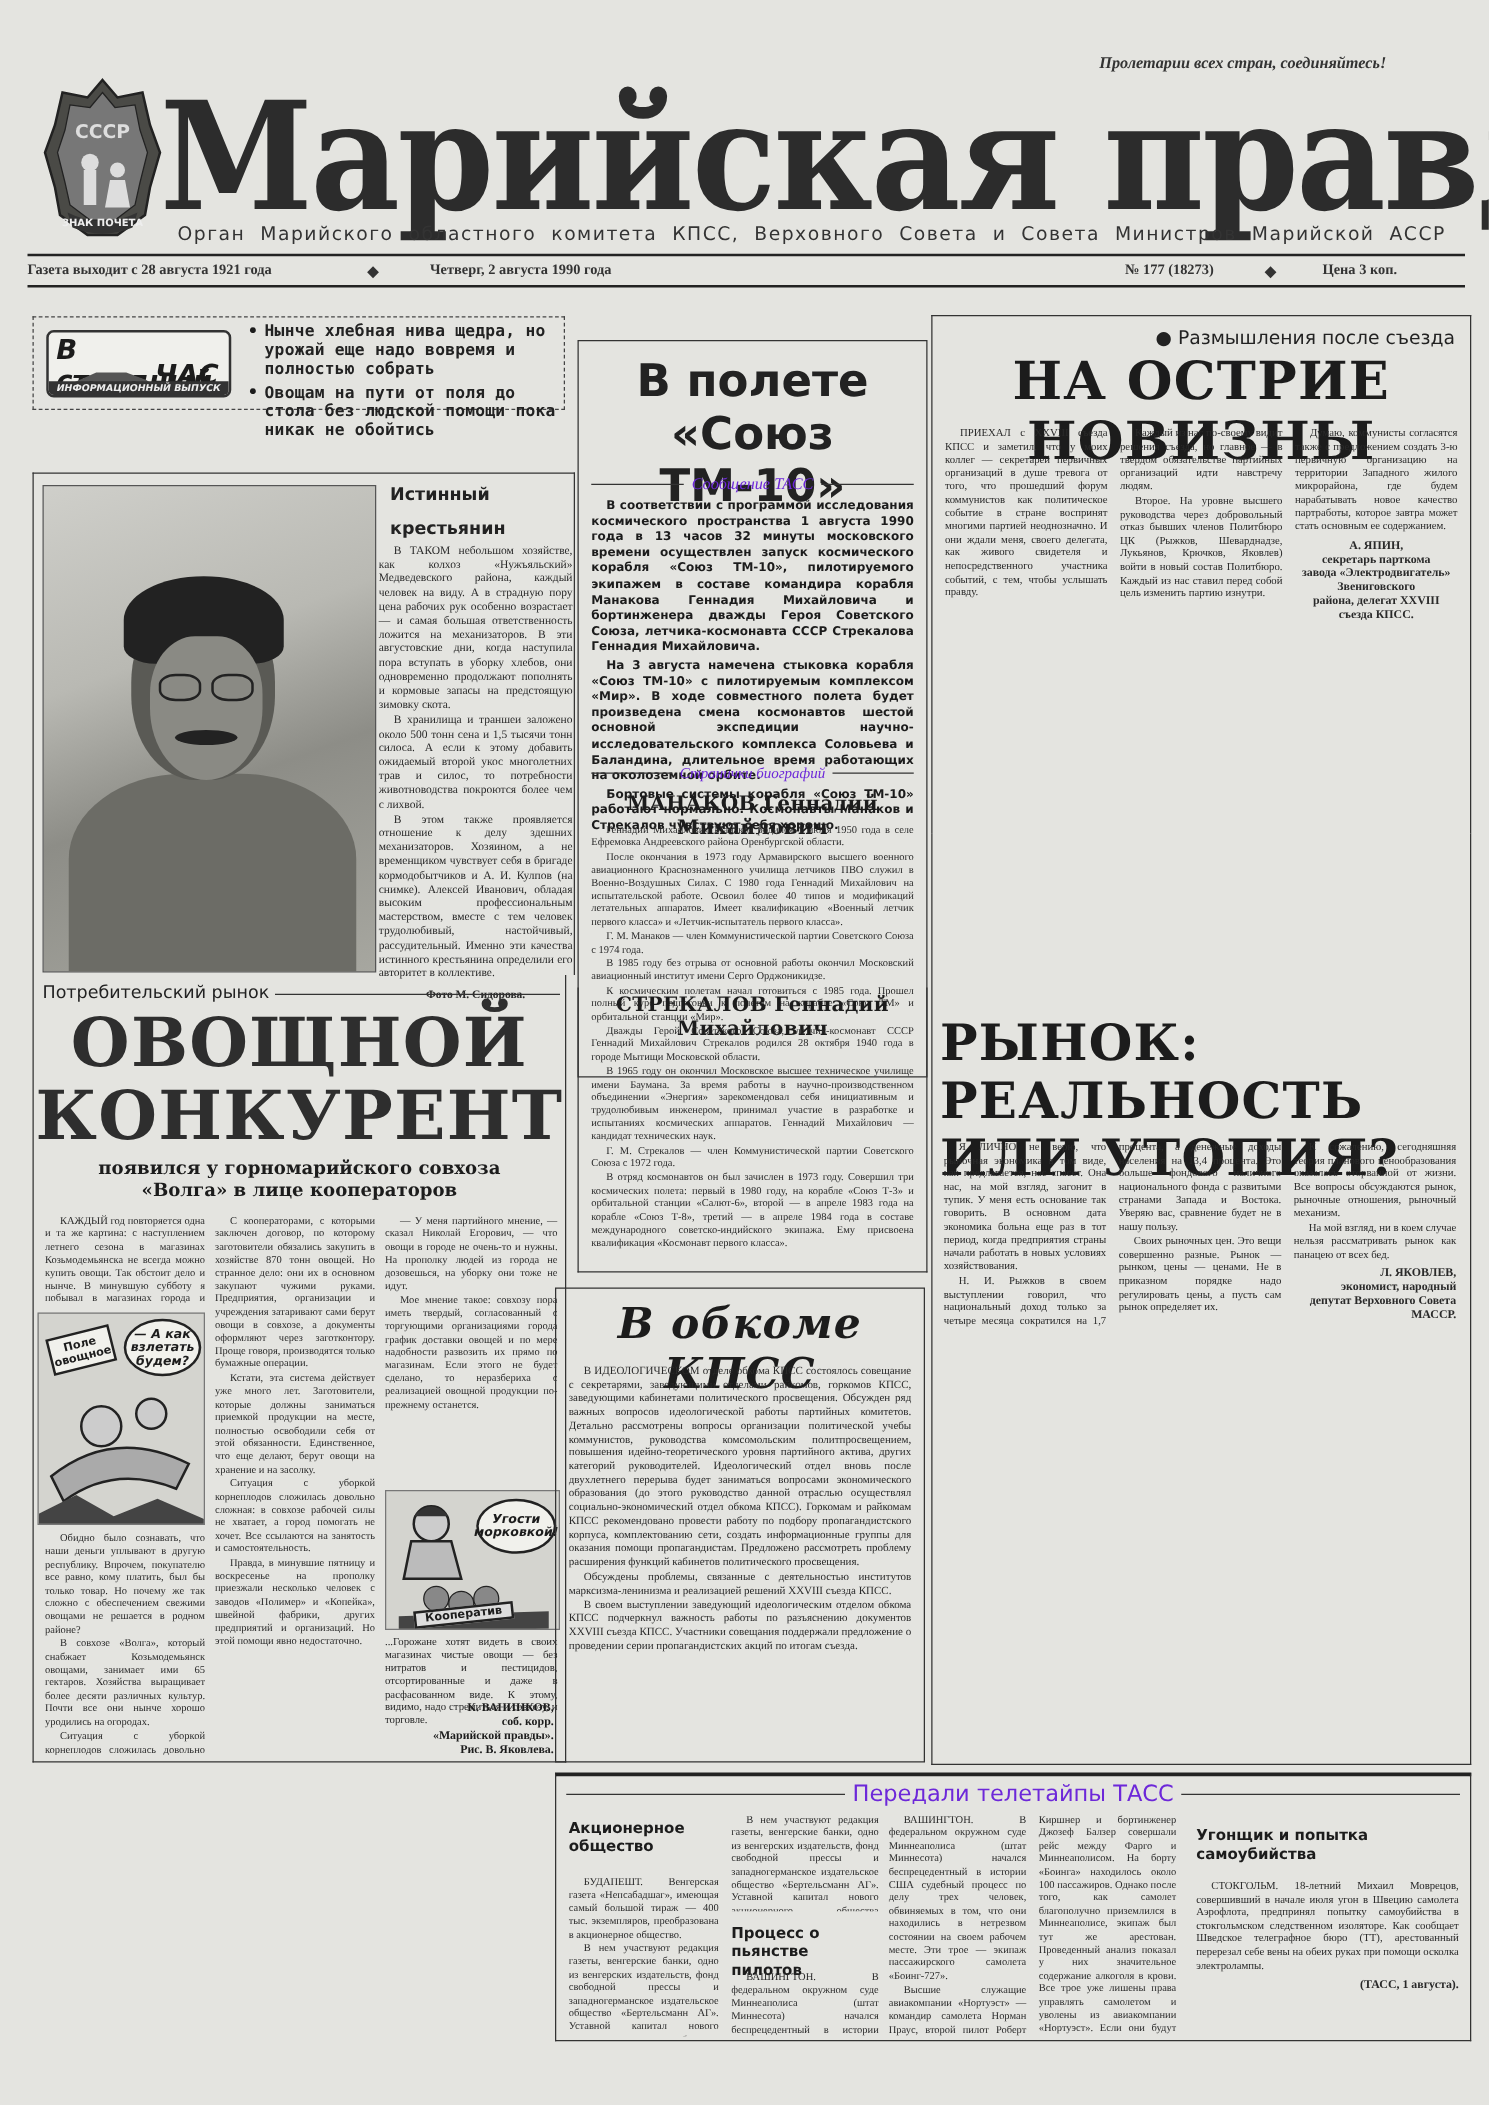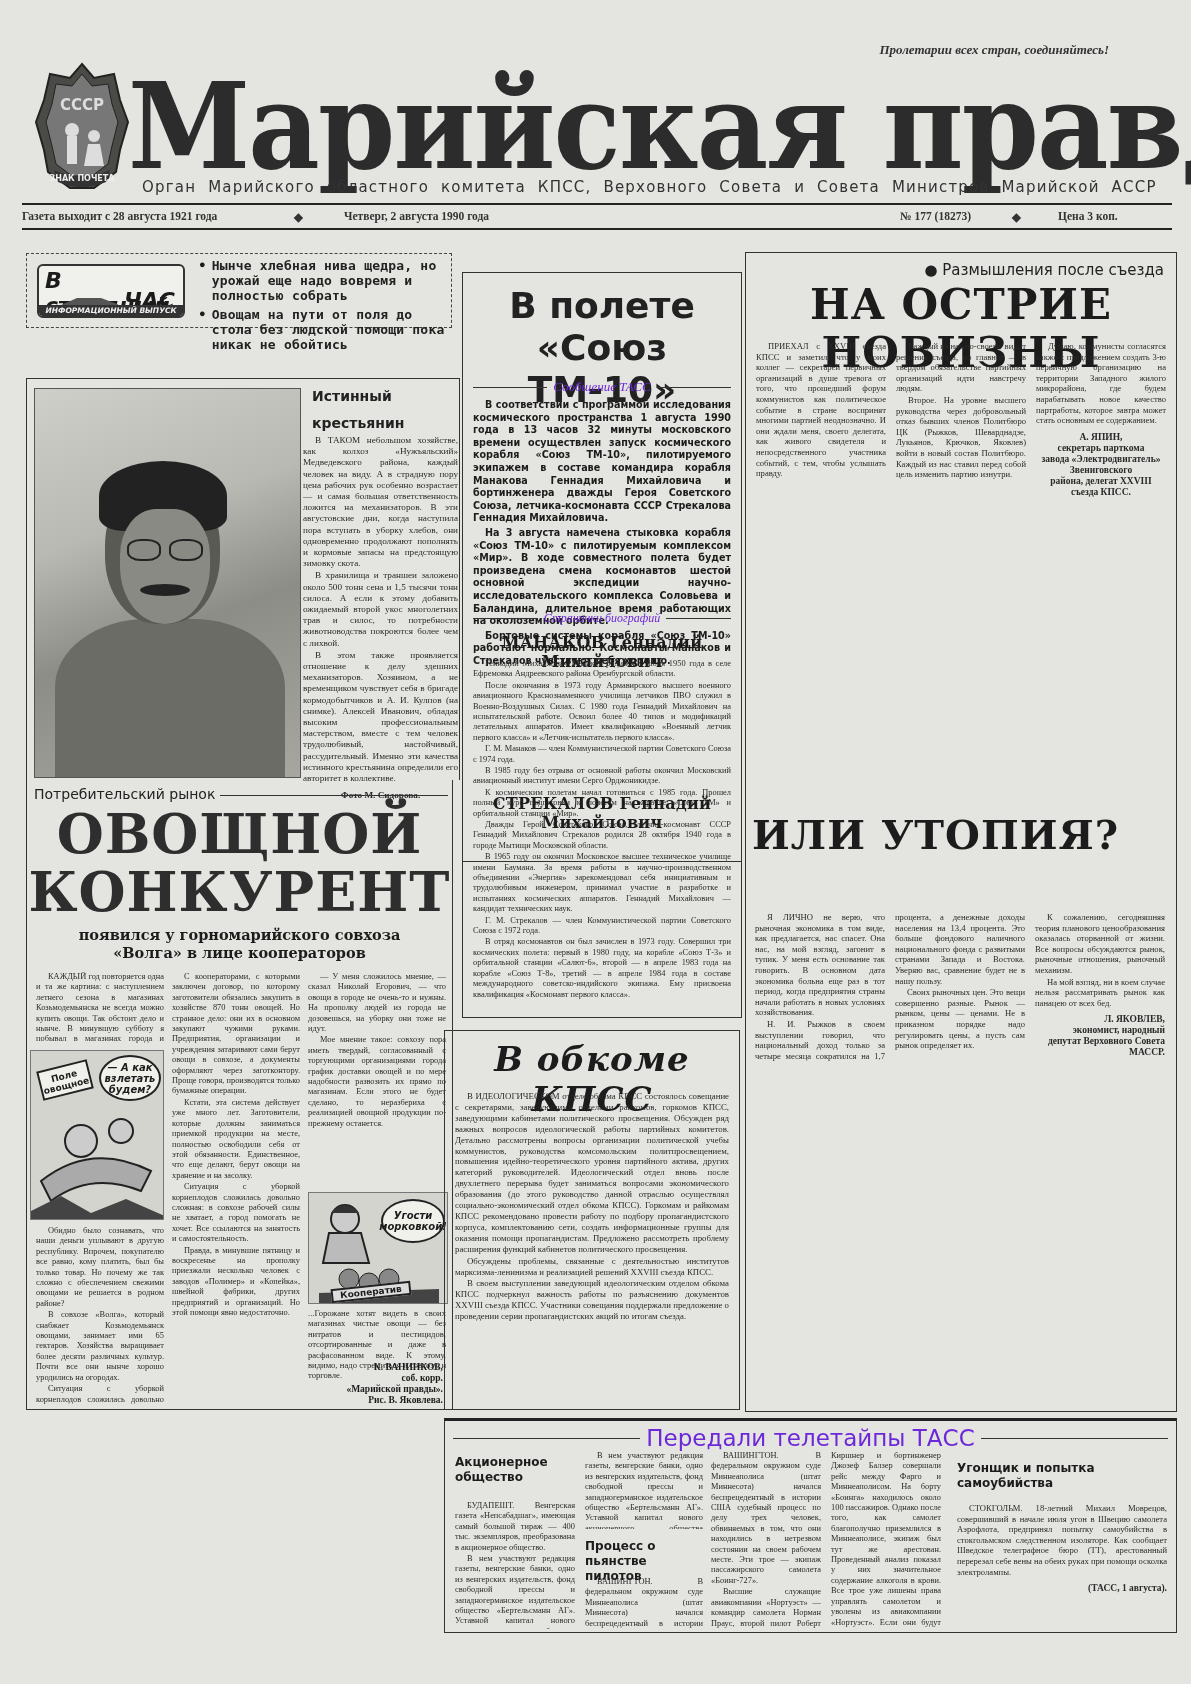--- a/index.html
+++ b/index.html
@@ -69,21 +69,21 @@
 
   .cartoon { background: #d4d4cf; border: 1px solid #777; overflow: hidden; }
   .bubble { position: absolute; background: #f1f1ec; border: 2px solid #222; border-radius: 50%; font-family: "DejaVu Sans", sans-serif; font-style: italic; font-weight: bold; font-size: 10px; text-align: center; display: flex; align-items: center; justify-content: center; line-height: 11px; }
   .sign { position: absolute; background: #f1f1ec; border: 2px solid #222; font-family: "DejaVu Sans", sans-serif; font-size: 9px; font-weight: bold; transform: rotate(-14deg); text-align: center; line-height: 10px; }
 
   #obkom-box { left: 444px; top: 1030px; width: 296px; height: 380px; border: 1.5px solid #333; }
   #obkom-title { left: 0; width: 100%; top: 8px; text-align: center; font-family: "DejaVu Serif", serif; font-style: italic; font-weight: bold; font-size: 34px; line-height: 40px; letter-spacing: 1px; }
 
   #tass-section { left: 444px; top: 1418px; width: 733px; height: 215px; border: 1.5px solid #333; border-top: 3px solid #222; }
   #tass-head { left: 0; width: 100%; top: 4px; }
-  #tass-head .centered-rule { font-style: normal; font-family: "DejaVu Sans", sans-serif; font-size: 23px; }
+  #tass-head .centered-rule { font-style: normal; font-family: "DejaVu Sans", sans-serif; font-size: 18px; }
   .tass-h { font-family: "DejaVu Sans", sans-serif; font-weight: bold; font-size: 12px; line-height: 15px; }
 
   .sig { font-weight: bold; font-size: 9.5px; line-height: 11px; text-align: right; }
 </style>
 </head>
 <body>
 
 <div class="abs" id="motto">Пролетарии всех стран, соединяйтесь!</div>
 
 <div class="abs" id="emblem">
@@ -206,20 +206,21 @@
       <div>секретарь парткома</div>
       <div>завода «Электродвигатель» Звениговского</div>
       <div>района, делегат XXVIII</div>
       <div>съезда КПСС.</div>
     </div>
   </div>
 </div>
 
 <div class="abs" id="rynok-box"></div>
 <div class="abs" id="rynok-title">
+  <div>РЫНОК: РЕАЛЬНОСТЬ</div>
   <div>ИЛИ УТОПИЯ?</div>
 </div>
 <div class="abs txt col3" style="left:755px; width:410px; top:912px; height:480px; font-size:8.6px; line-height:10.6px;">
   <p>Я ЛИЧНО не верю, что рыночная экономика в том виде, как предлагается, нас спасет. Она нас, на мой взгляд, загонит в тупик. У меня есть основание так говорить. В основном дата экономика больна еще раз в тот период, когда предприятия страны начали работать в новых условиях хозяйствования.</p>
   <p>Н. И. Рыжков в своем выступлении говорил, что национальный доход только за четыре месяца сократился на 1,7 процента, а денежные доходы населения на 13,4 процента. Это больше фондового наличного национального фонда с развитыми странами Запада и Востока. Уверяю вас, сравнение будет не в нашу пользу.</p>
   <p>Своих рыночных цен. Это вещи совершенно разные. Рынок — рынком, цены — ценами. Не в приказном порядке надо регулировать цены, а пусть сам рынок определяет их.</p>
   <p>К сожалению, сегодняшняя теория планового ценообразования оказалась оторванной от жизни. Все вопросы обсуждаются рынок, рыночные отношения, рыночный механизм.</p>
   <p>На мой взгляд, ни в коем случае нельзя рассматривать рынок как панацею от всех бед.</p>
   <div class="sig" style="margin-top:6px;">
     <div>Л. ЯКОВЛЕВ,</div>
@@ -261,21 +262,21 @@
 </div>
 
 <div class="abs txt" style="left:172px; width:128px; top:972px; height:432px; overflow:hidden; font-size:8.4px; line-height:10.4px;">
   <p>С кооператорами, с которыми заключен договор, по которому заготовители обязались закупить в хозяйстве 870 тонн овощей. Но странное дело: они их в основном закупают чужими руками. Предприятия, организации и учреждения затаривают сами берут овощи в совхозе, а документы оформляют через заготконтору. Проще говоря, производятся только бумажные операции.</p>
   <p>Кстати, эта система действует уже много лет. Заготовители, которые должны заниматься приемкой продукции на месте, полностью освободили себя от этой обязанности. Единственное, что еще делают, берут овощи на хранение и на засолку.</p>
   <p>Ситуация с уборкой корнеплодов сложилась довольно сложная: в совхозе рабочей силы не хватает, а город помогать не хочет. Все ссылаются на занятость и самостоятельность.</p>
   <p>Правда, в минувшие пятницу и воскресенье на прополку приезжали несколько человек с заводов «Полимер» и «Копейка», швейной фабрики, других предприятий и организаций. Но этой помощи явно недостаточно.</p>
 </div>
 
 <div class="abs txt" style="left:308px; width:138px; top:972px; height:220px; overflow:hidden; font-size:8.4px; line-height:10.4px;">
-  <p>— У меня сложилось мнение, — сказал Николай Егорович, — что овощи в городе не очень-то и нужны. На прополку людей из города не дозовешься, на уборку они тоже не идут.</p>
+  <p>— У меня партийного мнение, — сказал Николай Егорович, — что овощи в городе не очень-то и нужны. На прополку людей из города не дозовешься, на уборку они тоже не идут.</p>
   <p>Мое мнение такое: совхозу пора иметь твердый, согласованный с торгующими организациями города график доставки овощей и по мере надобности развозить их прямо по магазинам. Если этого не будет сделано, то неразбериха с реализацией овощной продукции по-прежнему останется.</p>
 </div>
 <div class="abs cartoon" style="left:308px; top:1192px; width:140px; height:112px;">
   <div class="bubble" style="left:72px; top:6px; width:64px; height:44px;">Угости морковкой!</div>
   <svg class="abs" style="left:0; top:0;" width="140" height="112">
     <circle cx="36" cy="26" r="14" fill="#ccc" stroke="#222" stroke-width="2"></circle>
     <path d="M22 20 Q36 4 50 20" fill="#333"></path>
     <path d="M20 40 L52 40 L60 70 L14 70 Z" fill="#bbb" stroke="#222" stroke-width="2"></path>
     <circle cx="40" cy="86" r="10" fill="#888" stroke="#222"></circle>
     <circle cx="60" cy="90" r="10" fill="#888" stroke="#222"></circle>

